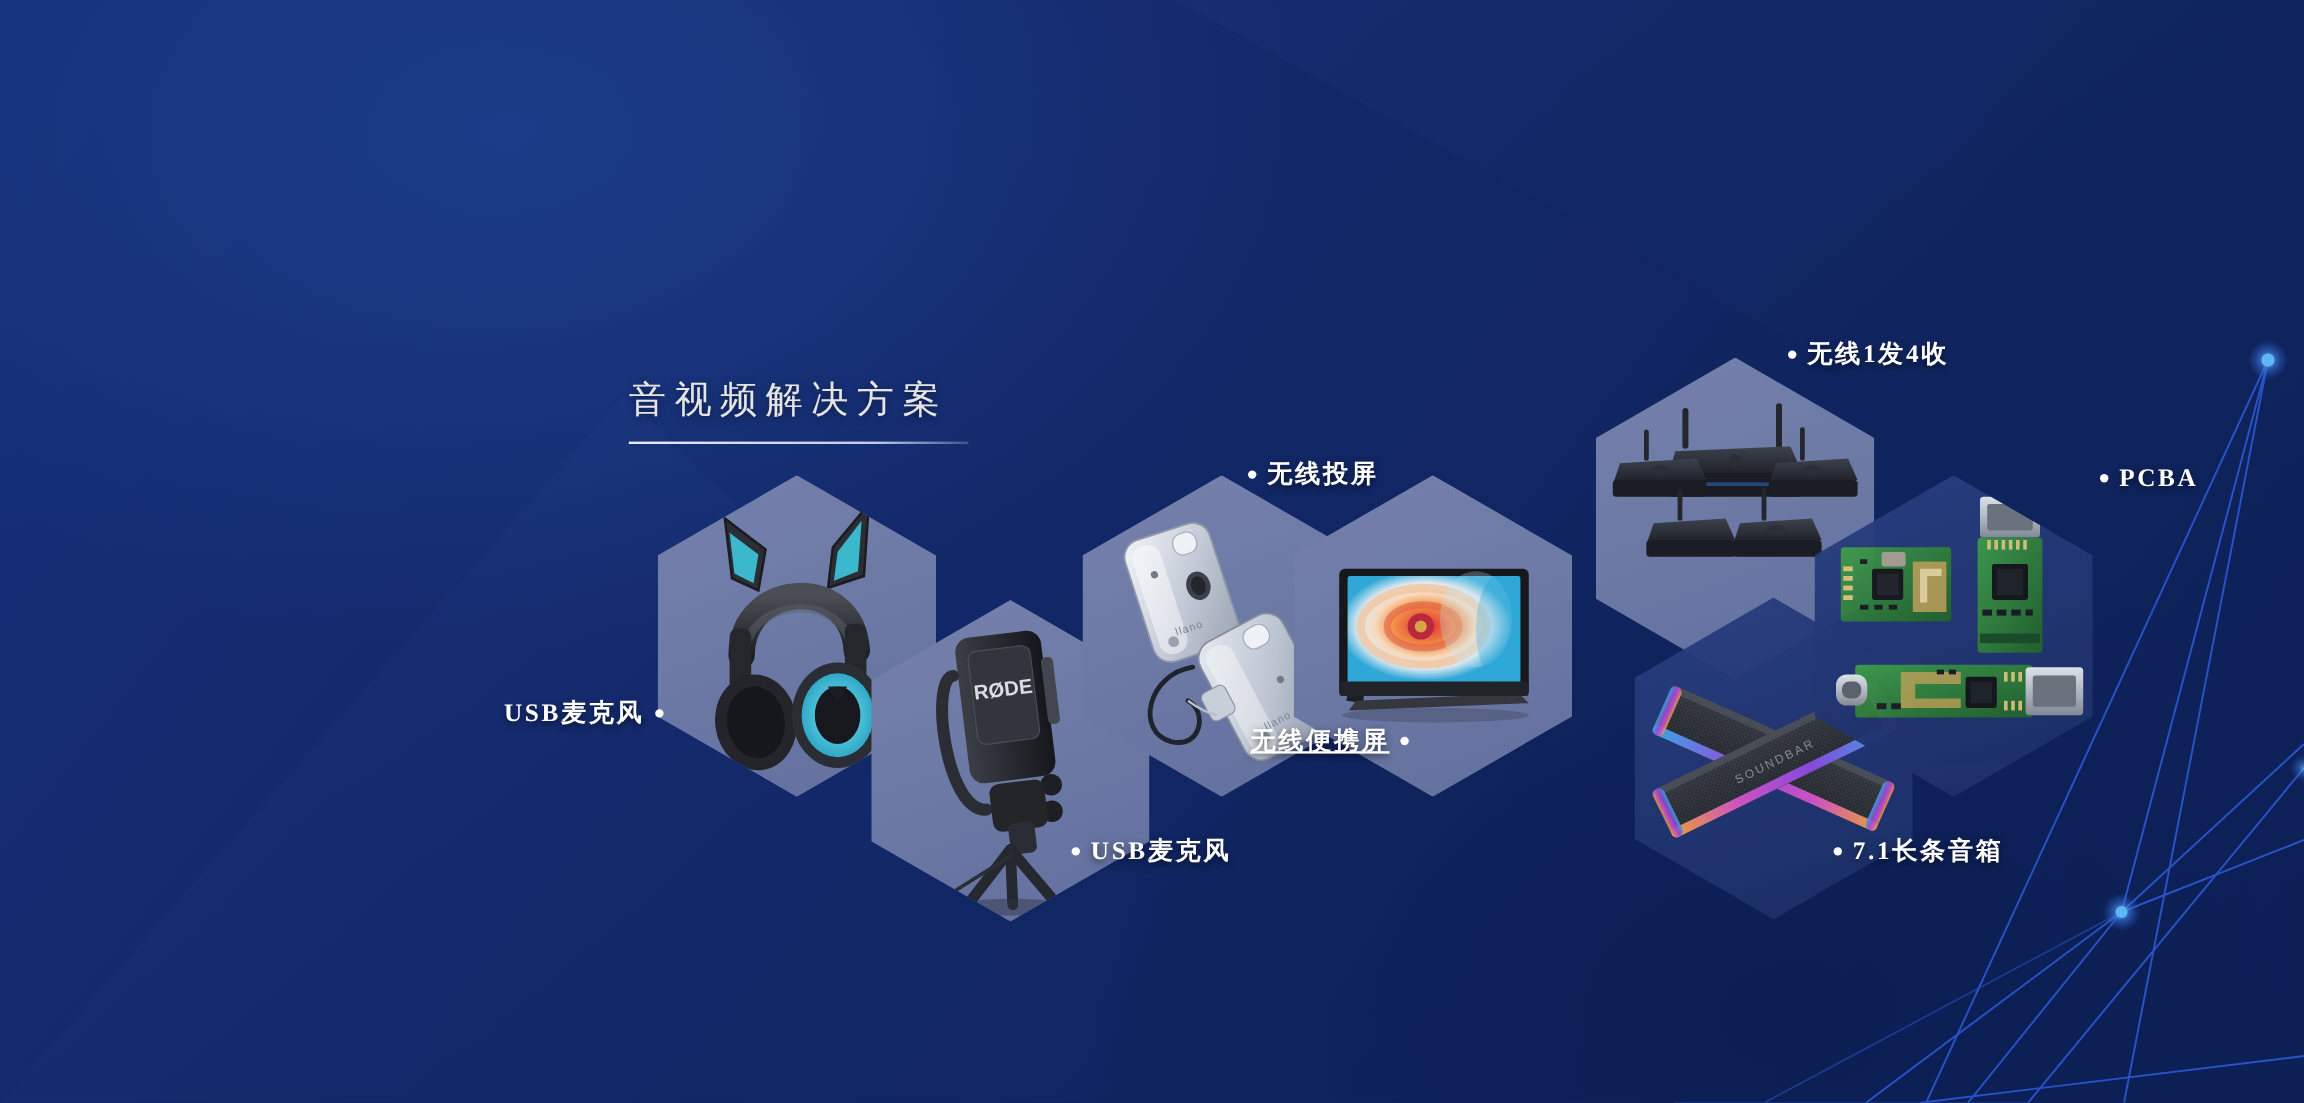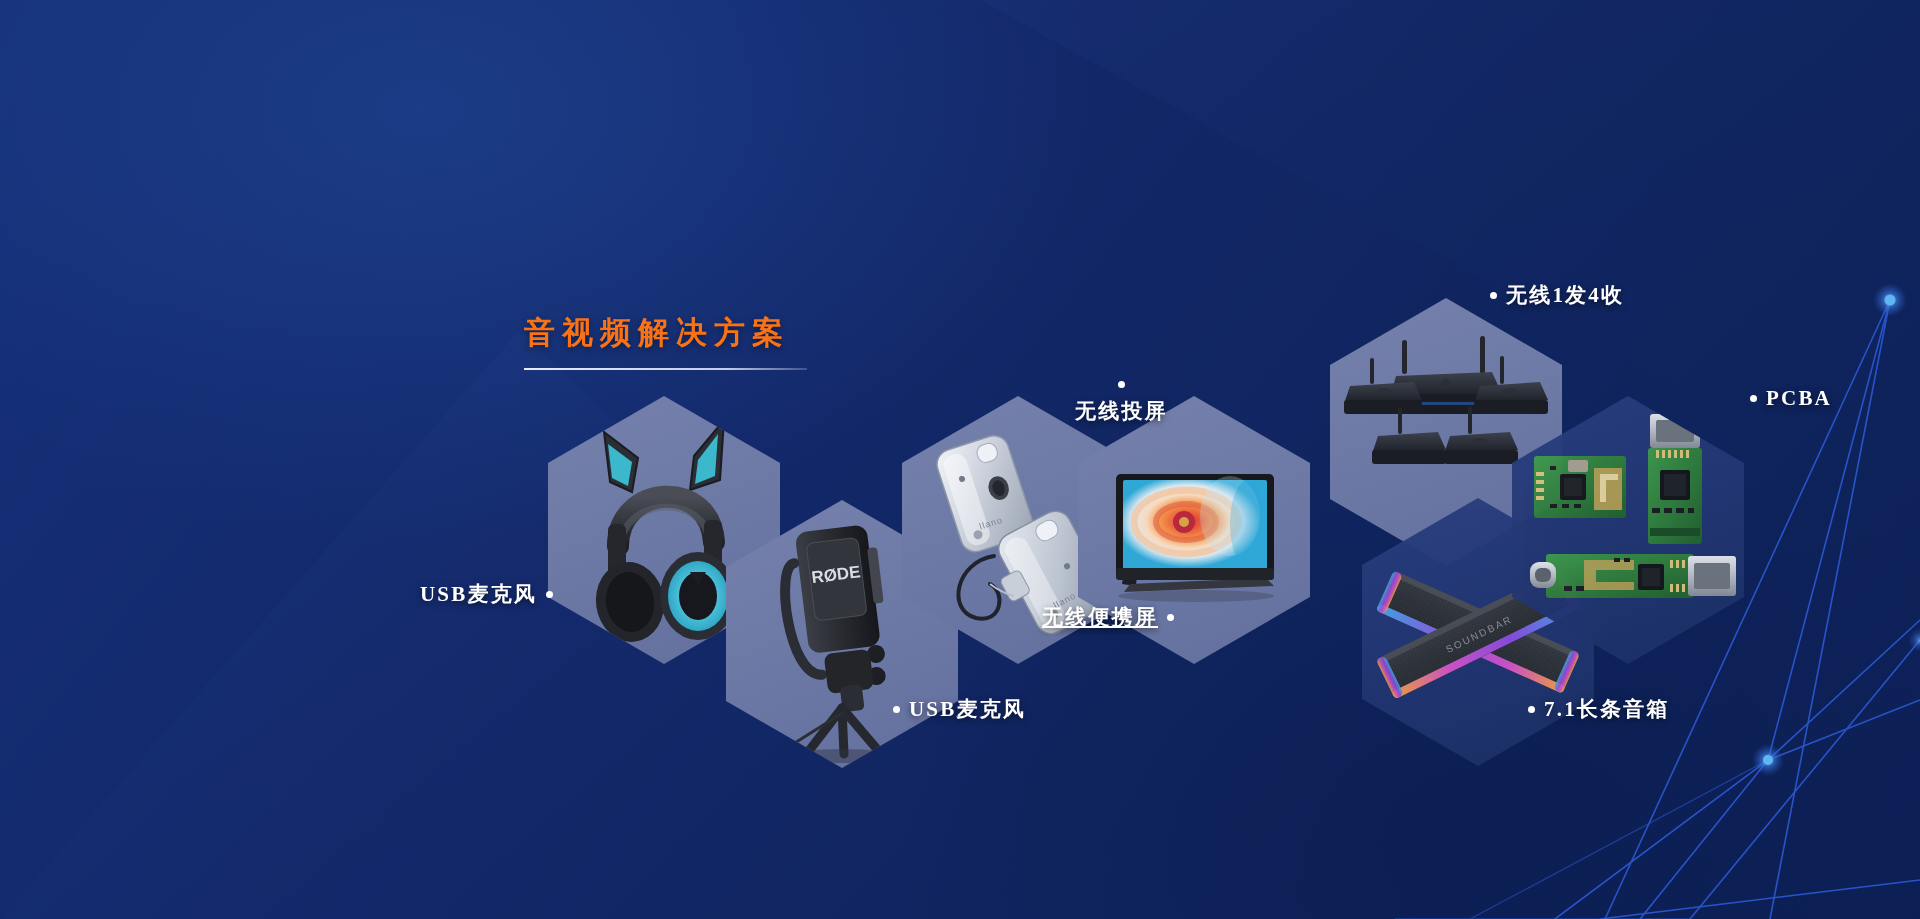--- a/index.html
+++ b/index.html
@@ -18,21 +18,21 @@
       radial-gradient(ellipse 900px 620px at 78% 92%, #0c1f54 0%, rgba(12,31,84,0) 66%),
       linear-gradient(128deg, #15307a 0%, #13286a 38%, #102560 64%, #0d2056 100%);
   }
   #bgnet { position:absolute; inset:0; }
 
   
   #title-block {
     position:absolute; left:524px; top:312px; width:290px;
   }
   #title-text {
-    font-size:31px; font-weight:700; color:#f97316;
+    font-size:31px; font-weight:400; color:#e5e5e5;
     letter-spacing:7px; white-space:nowrap;
     text-shadow:0 2px 7px rgba(0,0,0,.45);
   }
   #title-rule {
     margin-top:14px; height:2px; width:283px;
     background:linear-gradient(90deg,#e8ecf8 0%,#c3ccea 72%,rgba(195,204,234,.25) 100%);
   }
 
   
   #stage { position:absolute; inset:0; }
@@ -442,21 +442,21 @@
 <div class="label" style="left:893px; top:695px;">
   <span class="dot"></span>
   <span>USB麦克风</span>
 </div>
 
 <div class="label" style="left:1042px; top:603px;text-decoration:underline;">
   <span>无线便携屏</span>
   <span class="dot"></span>
 </div>
 
-<div class="label" style="left:1075px; top:381px;flex-direction:column;">
+<div class="label" style="left:1040px; top:381px;">
   <span class="dot"></span>
   <span>无线投屏</span>
 </div>
 
 <div class="label" style="left:1490px; top:281px;">
   <span class="dot"></span>
   <span>无线1发4收</span>
 </div>
 
 <div class="label" style="left:1528px; top:695px;">

